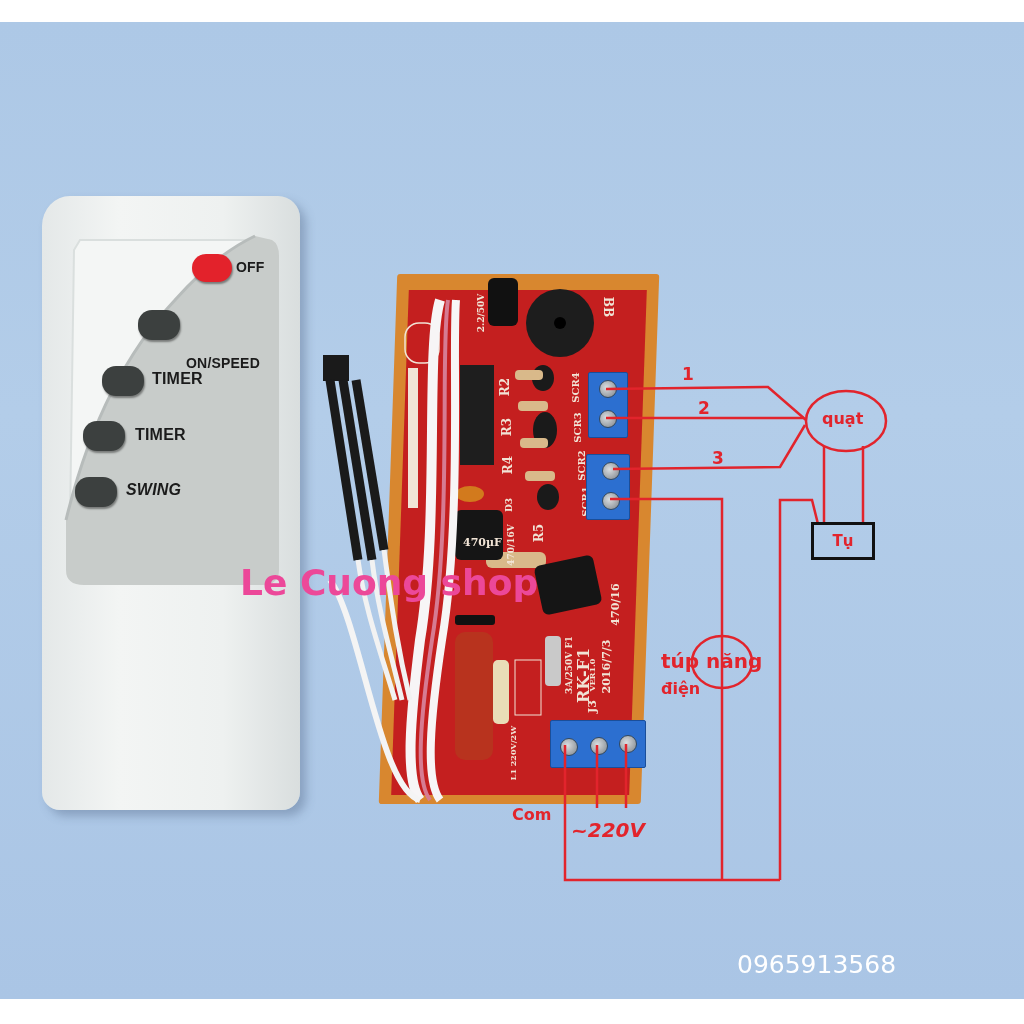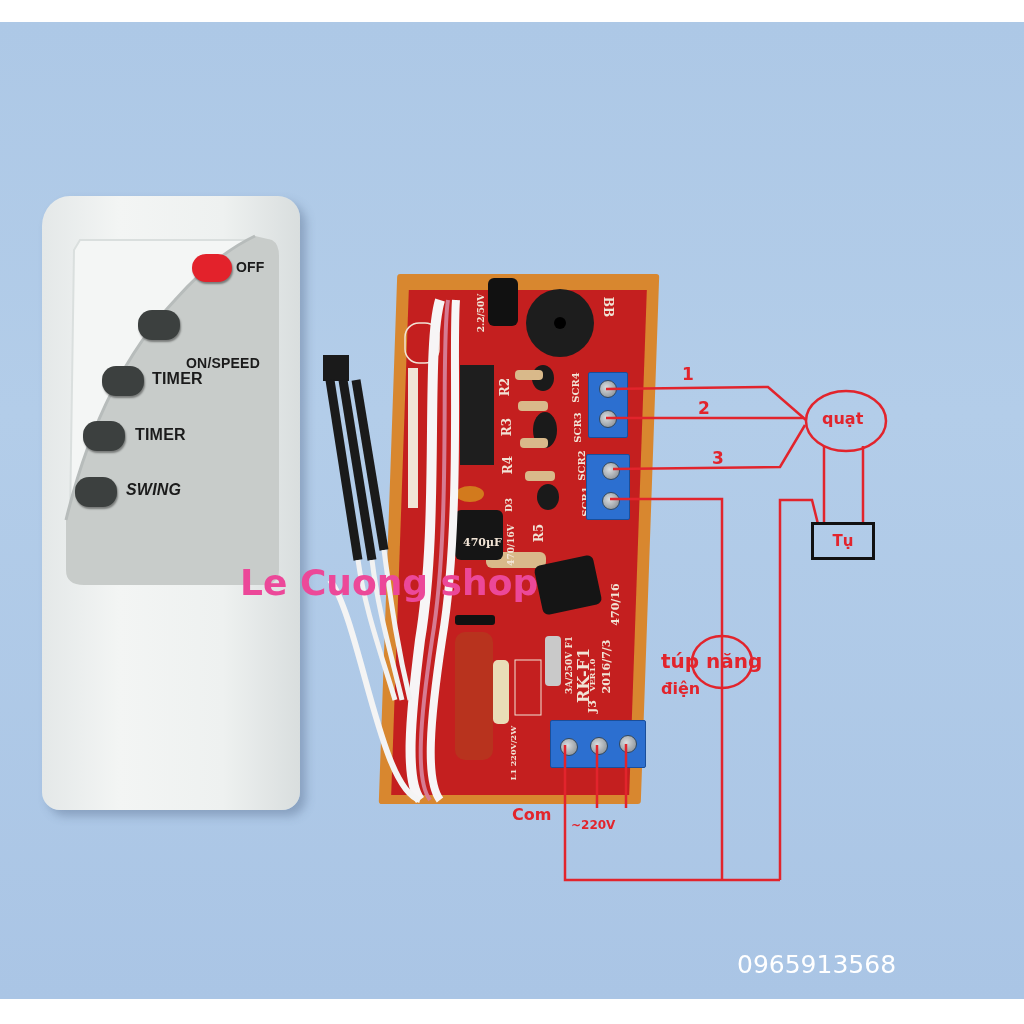--- a/index.html
+++ b/index.html
@@ -177,16 +177,16 @@
 <span class="overlay-text" style="left:682px;top:364px;font-size:17px;">1</span>
 <span class="overlay-text" style="left:698px;top:398px;font-size:17px;">2</span>
 <span class="overlay-text" style="left:712px;top:448px;font-size:17px;">3</span>
 <span class="overlay-text" style="left:822px;top:409px;font-size:16px;">quạt</span>
 <div class="tu-box">
   <span class="overlay-text" style="position:static;font-size:15px;">Tụ</span>
 </div>
 <span class="overlay-text" style="left:661px;top:649px;font-size:20px;">túp năng</span>
 <span class="overlay-text" style="left:661px;top:679px;font-size:16px;">điện</span>
 <span class="overlay-text" style="left:512px;top:805px;font-size:16px;">Com</span>
-<span class="overlay-text" style="left:571px;top:818px;font-size:12px;">~220V</span>
+<span class="overlay-text" style="left:571px;top:818px;font-size:20px;font-style:italic;">~220V</span>
 
 <span class="watermark">Le Cuong shop</span>
 <span class="phone">0965913568</span>
 
 </body></html>

